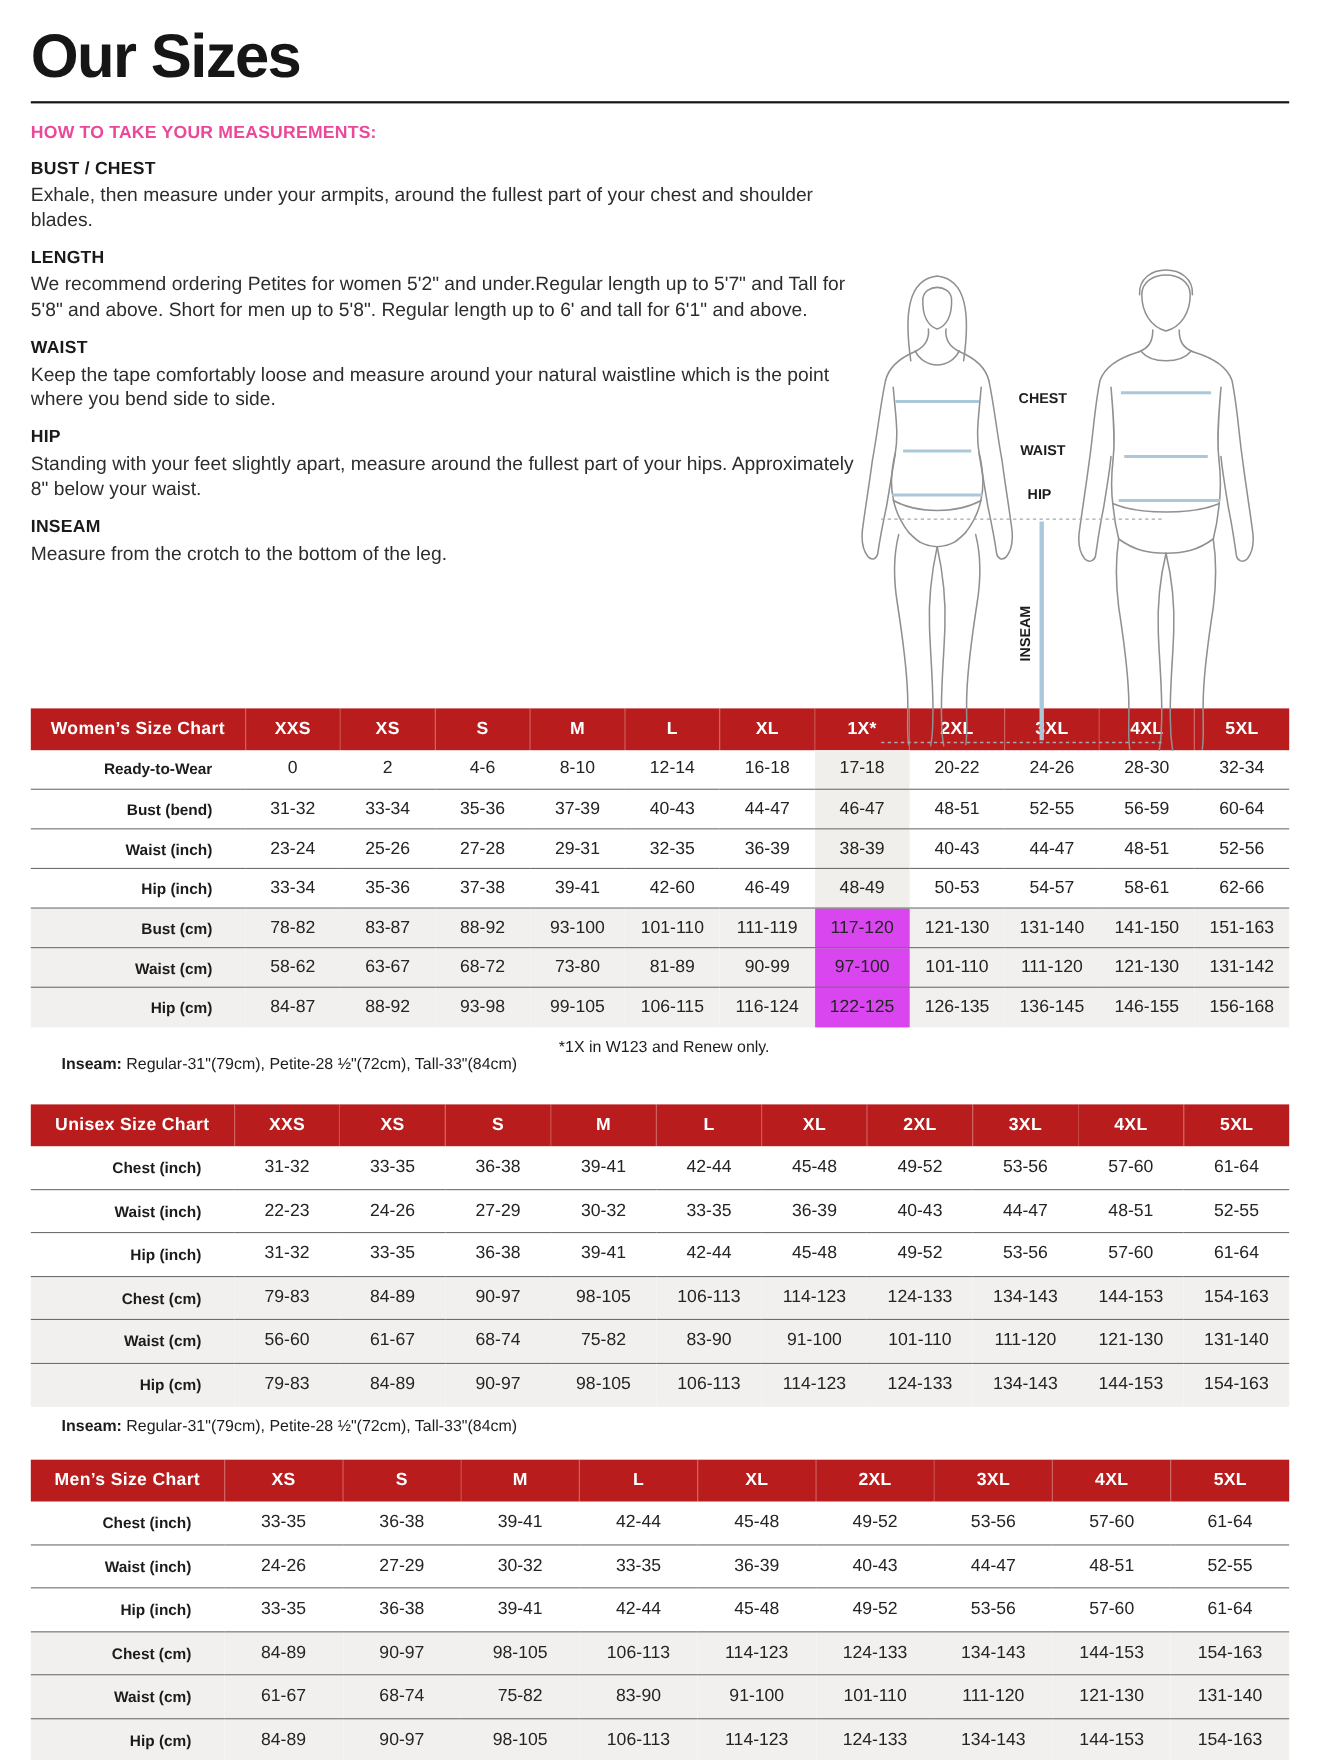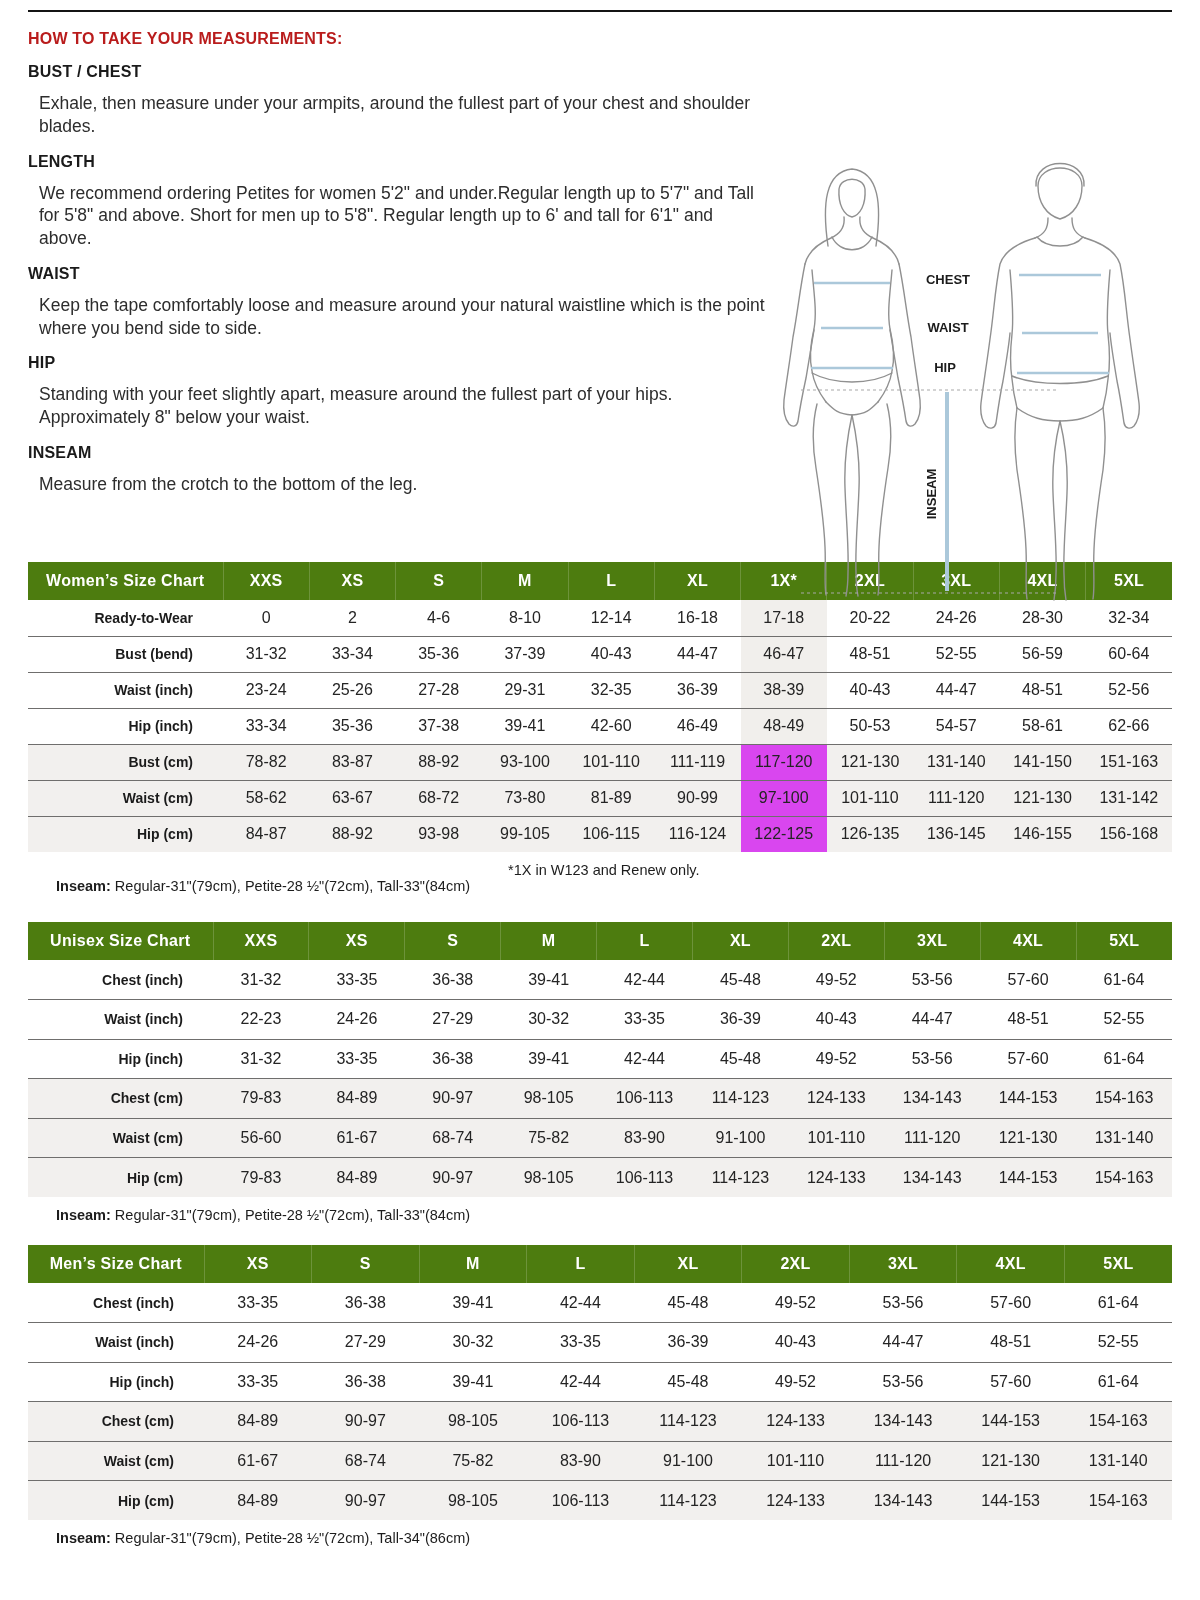--- a/index.html
+++ b/index.html
@@ -5,30 +5,30 @@
   * { box-sizing: border-box; }
   html,body { margin:0; padding:0; background:#fff; }
   body { font-family:"Liberation Sans", sans-serif; color:#1c1c1c; }
   .page { position:relative; width:1200px; height:1600px; background:#fff; overflow:hidden; }
 
   .page-title { margin:20px 0 0 28px; font-size:56px; line-height:1.1; font-weight:800; letter-spacing:-1.5px; color:#161616; }
   .title-rule { border:none; border-top:2.5px solid #141414; margin:10px 28px 0 28px; }
 
   .content-top { position:relative; height:488px; }
   .instructions { width:750px; margin:18px 0 0 28px; }
-  .instr-heading { font-size:16px; font-weight:700; margin:0; letter-spacing:.2px; color:#b91c1c; }
+  .instr-heading { font-size:16px; font-weight:700; margin:0; letter-spacing:.2px; color:#ec4899; }
   .m-section h3 { font-size:16px; font-weight:700; margin:15px 0 3px 0; color:#1a1a1a; letter-spacing:.2px; }
-  .m-section p { font-size:17.5px; line-height:1.3; margin:11px; color:#2d2d2d; }
+  .m-section p { font-size:17.5px; line-height:1.3; margin:0; color:#2d2d2d; }
 
   .diagram { position:absolute; left:764px; top:112px; width:386px; height:466px; }
 
   .tables-wrap { margin-top:44px; }
   .table-block { margin:0 28px; }
   .size-table { width:1144px; border-collapse:collapse; table-layout:fixed; }
-  .size-table thead th { background:#4d7c0f; color:#fff; font-weight:700; font-size:16px; letter-spacing:.3px; border-left:1px solid rgba(255,255,255,.18); }
+  .size-table thead th { background:#b91c1c; color:#fff; font-weight:700; font-size:16px; letter-spacing:.3px; border-left:1px solid rgba(255,255,255,.18); }
   .size-table thead th:first-child { border-left:none; }
   .size-table thead tr { height:38px; }
   .size-table tbody tr { border-bottom:1.5px solid #6f6e6d; }
   .size-table tbody tr:last-child { border-bottom:none; }
   .size-table tbody th { text-align:right; padding-right:30px; font-size:14px; font-weight:700; color:#1b1b1b; white-space:nowrap; }
   .size-table tbody td { text-align:center; font-size:16px; font-weight:500; color:#242424; white-space:nowrap; }
   .size-table tr.shaded { background:#f2f0ee; }
   .size-table tbody td.hl { background:#f1efec; }
   .size-table tbody tr.shaded td.hl { background:#d946ef; }
   .t-women tbody tr { height:36px; }
@@ -41,20 +41,21 @@
   .block-gap-1 { margin-bottom:28px; }
   .block-gap-2 { margin-bottom:22px; }
 
   svg text { font-family:"Liberation Sans", sans-serif; }
 </style>
 </head>
 <body>
 
 <div class="page">
 
+  <h1 class="page-title">Our Sizes</h1>
   <hr class="title-rule">
 
   <div class="content-top">
     <div class="instructions">
       <h2 class="instr-heading">HOW TO TAKE YOUR MEASUREMENTS:</h2>
       <div id="sections">
   <section class="m-section">
     <h3>BUST / CHEST</h3>
     <p>Exhale, then measure under your armpits, around the fullest part of your chest and shoulder blades.</p>
   </section>

